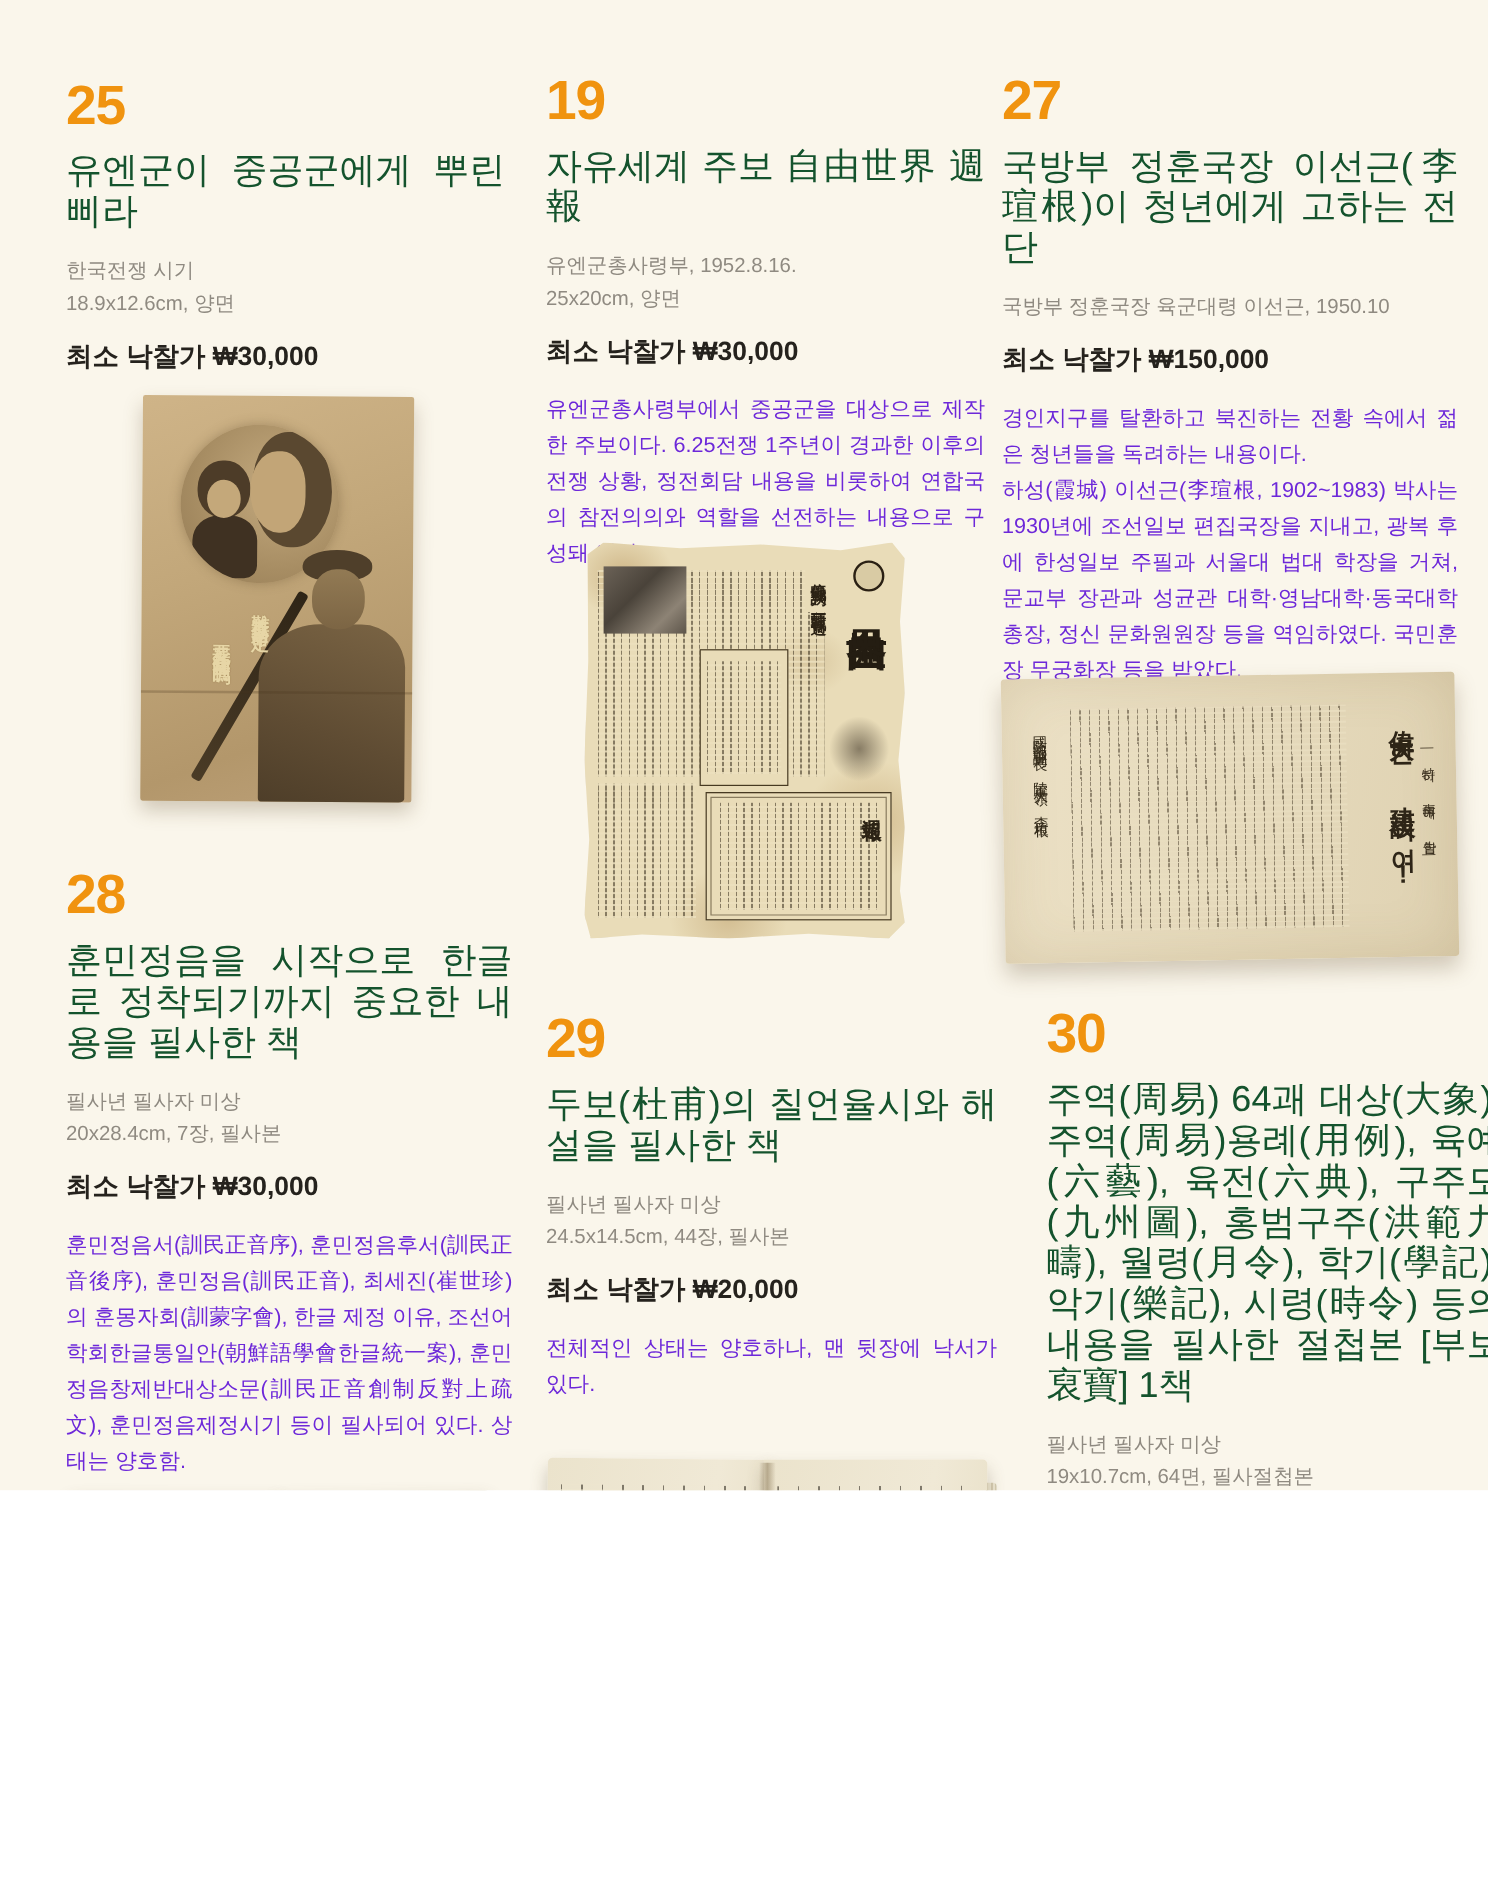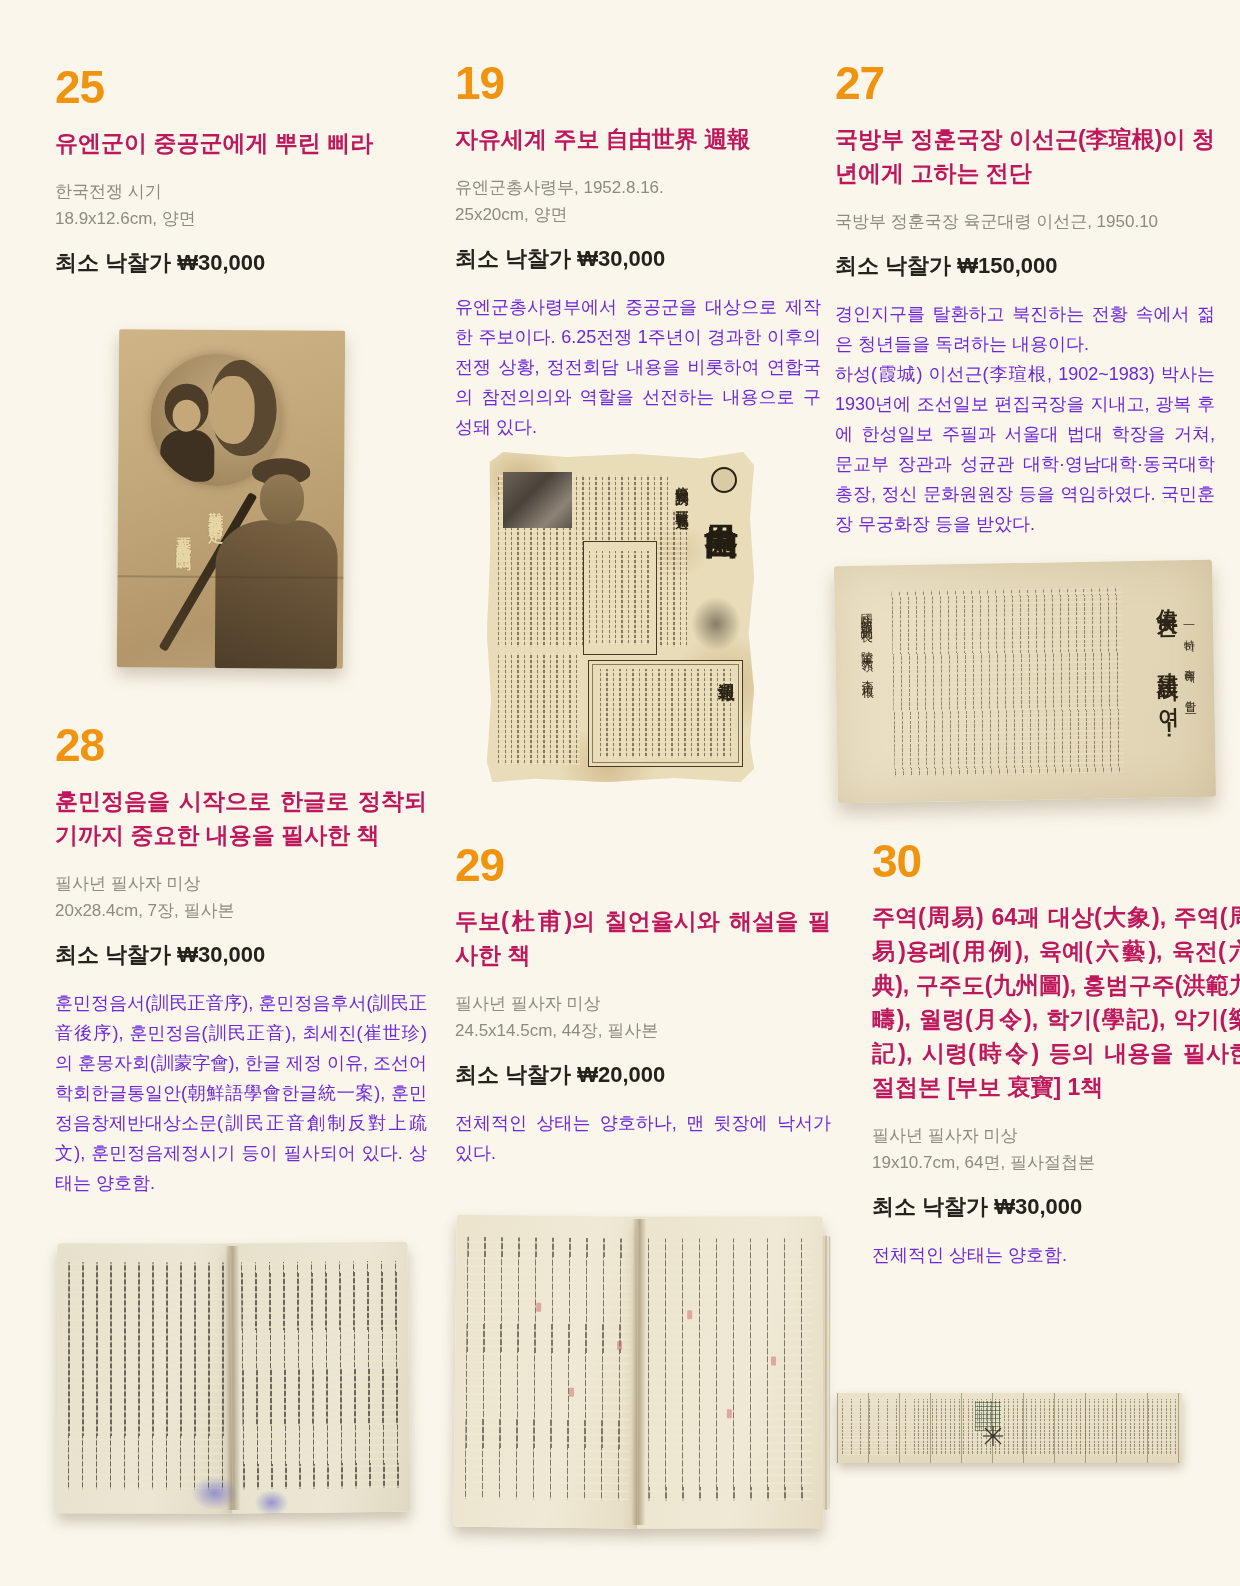--- a/index.html
+++ b/index.html
@@ -1,20 +1,20 @@
 <!DOCTYPE html>
 <html><head>
 <meta charset="utf-8">
 <style>
   html,body{margin:0;padding:0;}
-  .page{position:relative;width:1240px;height:1586px;background:#faf6eb;overflow:hidden;
+  .page{position:relative;width:1240px;height:1242px;background:#faf6eb;overflow:hidden;
         font-family:"Liberation Sans",sans-serif;color:#25221d;}
   .lot{position:absolute;}
   .num{font-size:46px;font-weight:700;color:#f0930f;letter-spacing:-1px;line-height:46px;margin-bottom:16px;}
-  .title{font-size:23px;line-height:34px;font-weight:700;color:#be185d;margin-bottom:18px;text-align:justify;}
+  .title{font-size:30px;line-height:34px;font-weight:400;color:#14532d;margin-bottom:18px;text-align:justify;}
   .meta{font-size:17px;line-height:27px;color:#8f8a81;}
   .price{font-size:22px;font-weight:700;color:#25221d;margin-top:16px;}
   .desc{font-size:18px;line-height:30px;color:#6d28d9;margin-top:18px;text-align:justify;white-space:pre-line;}
 
   .art{position:absolute;}
   .abs{position:absolute;display:block;}
 
   
   .leaflet25{left:118px;top:330px;width:226px;height:338px;border-radius:2px;transform:rotate(.4deg);
     background:linear-gradient(160deg,#cfb488 0%,#c2a77a 40%,#b3976b 78%,#bda17a 100%);

